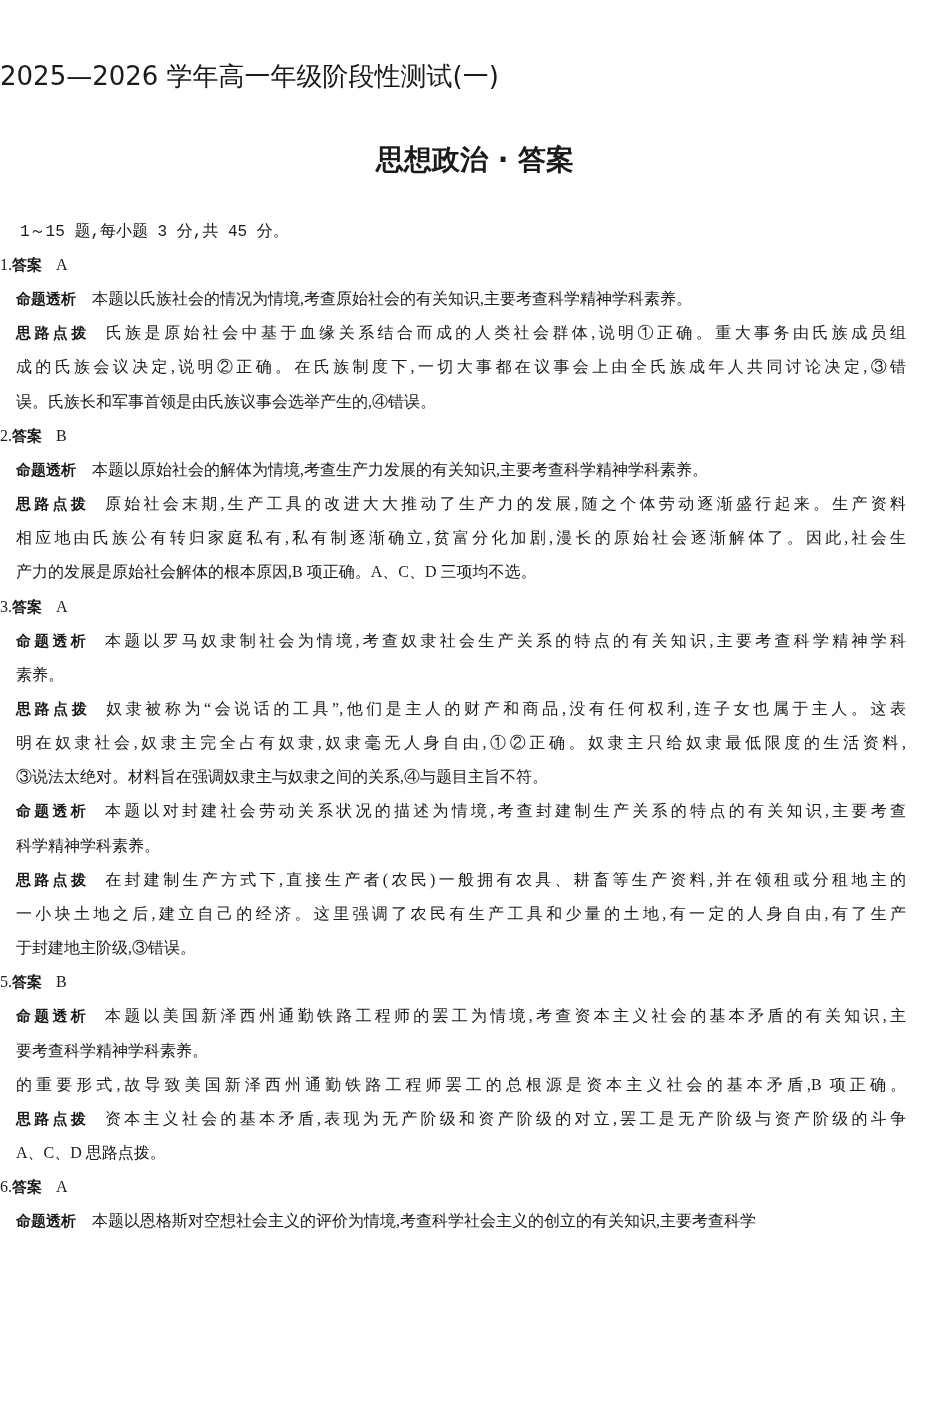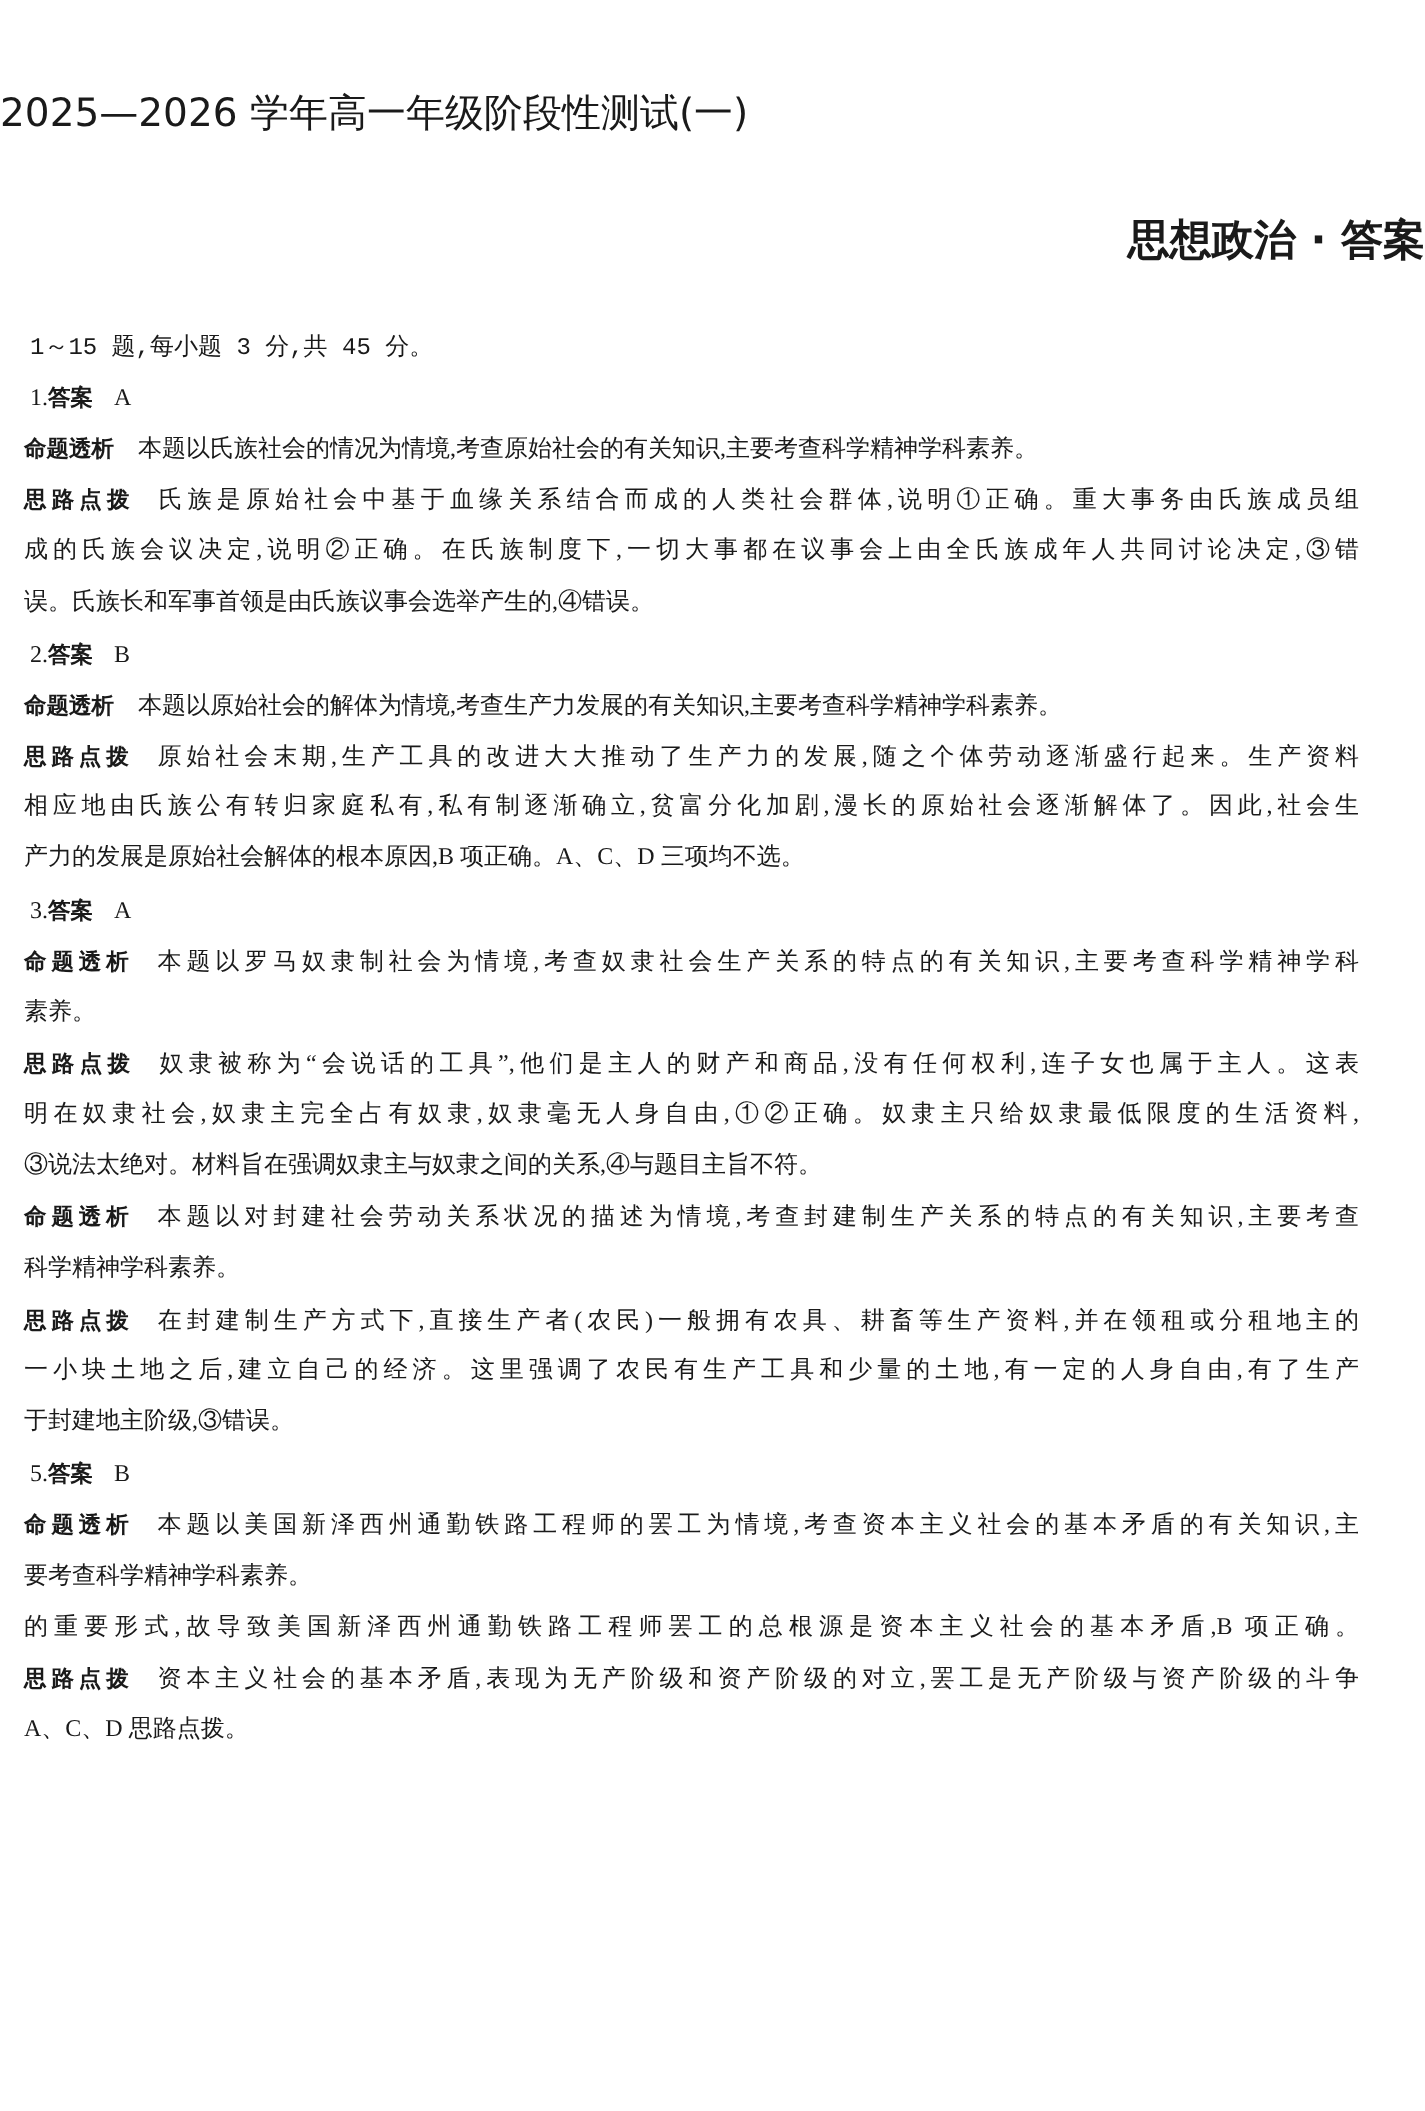--- a/index.html
+++ b/index.html
@@ -1,22 +1,22 @@
 <!DOCTYPE html>
 <html><head>
 <meta charset="utf-8">
 <style>
   html, body { margin: 0; padding: 0; background: #ffffff; }
   body { width: 950px; height: 1407px; position: relative; overflow: hidden; color: #1a1a1a; font-family: "DejaVu Serif", "Liberation Serif", serif; }
   .title { position: absolute; left: 0; width: 950px; top: 58px; text-align: left; font-size: 26px; line-height: 36px; font-family: "DejaVu Sans", sans-serif; font-weight: normal; letter-spacing: 0px; }
-  .subtitle { position: absolute; left: 0; width: 950px; top: 140px; text-align: right; font-size: 28px; line-height: 40px; font-family: "DejaVu Sans", sans-serif; font-weight: bold; }
+  .subtitle { position: absolute; left: 0; width: 950px; top: 140px; text-align: center; font-size: 28px; line-height: 40px; font-family: "DejaVu Sans", sans-serif; font-weight: bold; }
   .intro { position: absolute; left: 20px; top: 220px; font-size: 16px; line-height: 24px; font-family: Liberation Mono, monospace; }
   .content { position: absolute; left: 0; top: 248px; width: 950px; }
   .q { position: relative; }
-  .ans { padding-left: 20px; height: 34px; line-height: 34px; font-size: 16px; font-family: "Liberation Serif", serif; }
+  .ans { height: 34px; line-height: 34px; font-size: 16px; font-family: "Liberation Serif", serif; }
   .ans .label { font-family: "DejaVu Sans", sans-serif; font-weight: bold; font-size: 15px; }
   .ans .letter { margin-left: 14px; }
   .para { padding-left: 16px; width: 890px; font-size: 16px; line-height: 34.2px; font-family: "Liberation Serif", serif; }
   .line { display: block; white-space: nowrap; text-align: justify; text-align-last: justify; height: 34.2px; }
   .line.last { text-align-last: left; }
   .tag { font-family: "DejaVu Sans", sans-serif; font-weight: bold; font-size: 15px; margin-right: 16px; }
 </style>
 </head>
 <body>
 
@@ -75,13 +75,19 @@
       <div class="para">
         <span class="line"><span class="tag">命题透析</span><span>本题以美国新泽西州通勤铁路工程师的罢工为情境,考查资本主义社会的基本矛盾的有关知识,主</span></span>
         <span class="line last"><span>要考查科学精神学科素养。</span></span>
       </div>
       <div class="para">
         <span class="line"><span>的重要形式,故导致美国新泽西州通勤铁路工程师罢工的总根源是资本主义社会的基本矛盾,B 项正确。</span></span>
         <span class="line"><span class="tag">思路点拨</span><span>资本主义社会的基本矛盾,表现为无产阶级和资产阶级的对立,罢工是无产阶级与资产阶级的斗争</span></span>
         <span class="line last"><span>A、C、D 思路点拨。</span></span>
       </div>
     </div>
+    <div class="q">
+      <div class="ans"><span>6.</span><span class="label">答案</span><span class="letter">A</span></div>
+      <div class="para">
+        <span class="line last"><span class="tag">命题透析</span><span>本题以恩格斯对空想社会主义的评价为情境,考查科学社会主义的创立的有关知识,主要考查科学</span></span>
+      </div>
+    </div>
   </div>
 
 </body></html>

